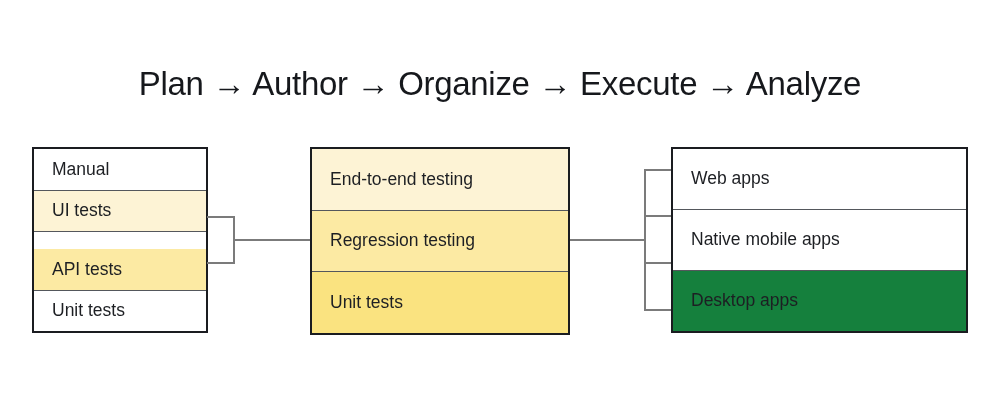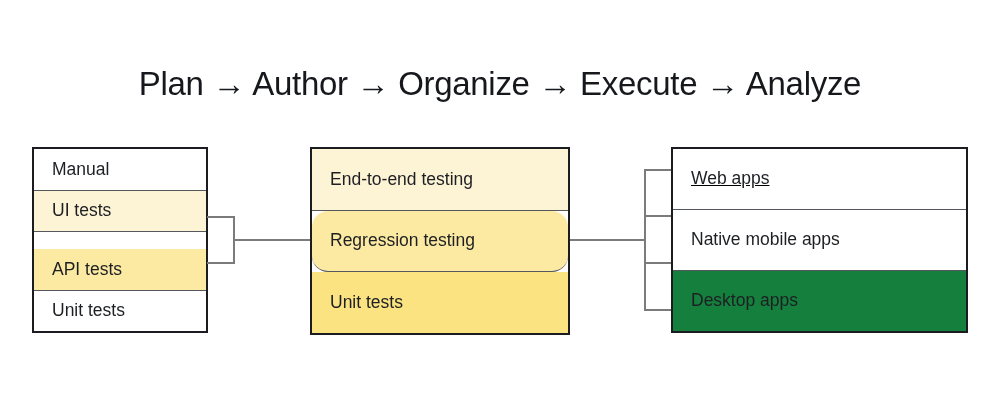--- a/index.html
+++ b/index.html
@@ -81,30 +81,30 @@
     </div>
     <div class="row" style="background-color: rgb(255, 255, 255);">
       <span class="row-label">Unit tests</span>
     </div>
   </div>
 
   <div class="box box-mid">
     <div class="row" style="background-color: rgb(253, 243, 213);">
       <span class="row-label">End-to-end testing</span>
     </div>
-    <div class="row" style="background-color: rgb(252, 234, 163); border-radius: 16px;">
+    <div class="row" style="background-color: rgb(252, 234, 163);">
       <span class="row-label">Regression testing</span>
     </div>
     <div class="row" style="background-color: rgb(250, 227, 128);">
       <span class="row-label">Unit tests</span>
     </div>
   </div>
 
   <div class="box box-right">
-    <div class="row" style="background-color: rgb(255, 255, 255); text-decoration: underline;">
+    <div class="row" style="background-color: rgb(255, 255, 255);">
       <span class="row-label">Web apps</span>
     </div>
     <div class="row" style="background-color: rgb(255, 255, 255);">
       <span class="row-label">Native mobile apps</span>
     </div>
     <div class="row" style="background-color: #15803d;">
       <span class="row-label">Desktop apps</span>
     </div>
   </div>
 

